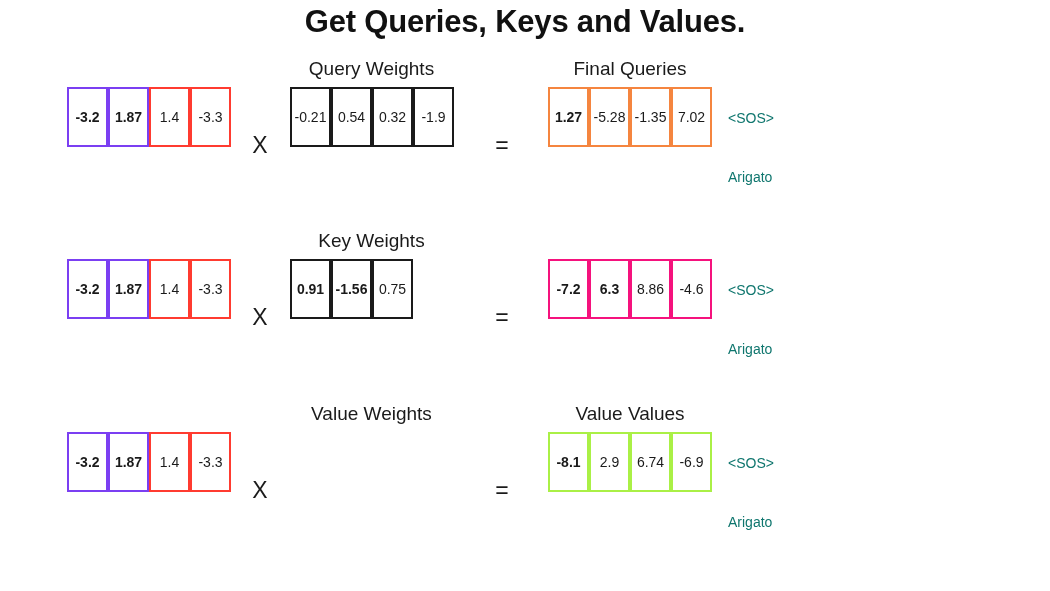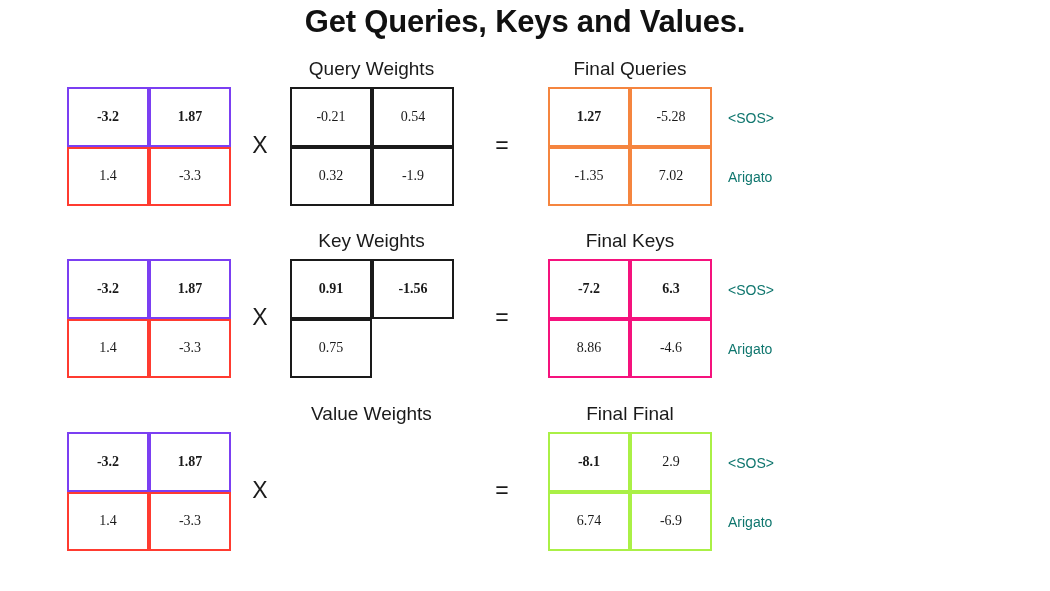--- a/index.html
+++ b/index.html
@@ -50,23 +50,22 @@
     color: #1a1a1a;
     white-space: nowrap;
   }
   .heading-weights { left: 250px; width: 243px; }
   .heading-result  { left: 505px; width: 250px; }
 
   
   .matrix {
     position: absolute;
     display: grid;
-    grid-template-columns: 1fr 1fr;
+    grid-template-columns: 1fr 1fr 1fr 1fr;
     grid-template-rows: 1fr 1fr;
-    font-family: Liberation Serif, serif;
   }
   .matrix-input   { left: 67px;  top: 29px; width: 164px; height: 119px; }
   .matrix-weights { left: 290px; top: 29px; width: 164px; height: 119px; }
   .matrix-result  { left: 548px; top: 29px; width: 164px; height: 119px; }
 
   .cell {
     display: flex;
     align-items: center;
     justify-content: center;
     font-size: 14px;
@@ -133,21 +132,20 @@
       <div class="cell" style="border-color: rgb(245, 133, 63);">-1.35</div>
       <div class="cell" style="border-color: rgb(245, 133, 63);">7.02</div>
     </div>
 
   <div class="row-label row-label-0">&lt;SOS&gt;</div>
   <div class="row-label row-label-1">Arigato</div>
 </div>
 
 <div class="equation-row" id="row-key">
   <div class="col-heading heading-weights">Key Weights</div>
-  <div class="col-heading heading-result">Final Keys</div>
 
   <div class="matrix matrix-input">
       <div class="cell bold" style="border-color: rgb(123, 63, 242);">-3.2</div>
       <div class="cell bold" style="border-color: rgb(123, 63, 242);">1.87</div>
       <div class="cell" style="border-color: rgb(255, 59, 48);">1.4</div>
       <div class="cell" style="border-color: rgb(255, 59, 48);">-3.3</div>
     </div>
 
   <div class="operator op-times">X</div>
 
@@ -165,21 +163,21 @@
       <div class="cell" style="border-color: rgb(245, 18, 125);">8.86</div>
       <div class="cell" style="border-color: rgb(245, 18, 125);">-4.6</div>
     </div>
 
   <div class="row-label row-label-0">&lt;SOS&gt;</div>
   <div class="row-label row-label-1">Arigato</div>
 </div>
 
 <div class="equation-row" id="row-value">
   <div class="col-heading heading-weights">Value Weights</div>
-  <div class="col-heading heading-result">Final Final</div>
+  <div class="col-heading heading-result">Value Values</div>
 
   <div class="matrix matrix-input">
       <div class="cell bold" style="border-color: rgb(123, 63, 242);">-3.2</div>
       <div class="cell bold" style="border-color: rgb(123, 63, 242);">1.87</div>
       <div class="cell" style="border-color: rgb(255, 59, 48);">1.4</div>
       <div class="cell" style="border-color: rgb(255, 59, 48);">-3.3</div>
     </div>
 
   <div class="operator op-times">X</div>
 

